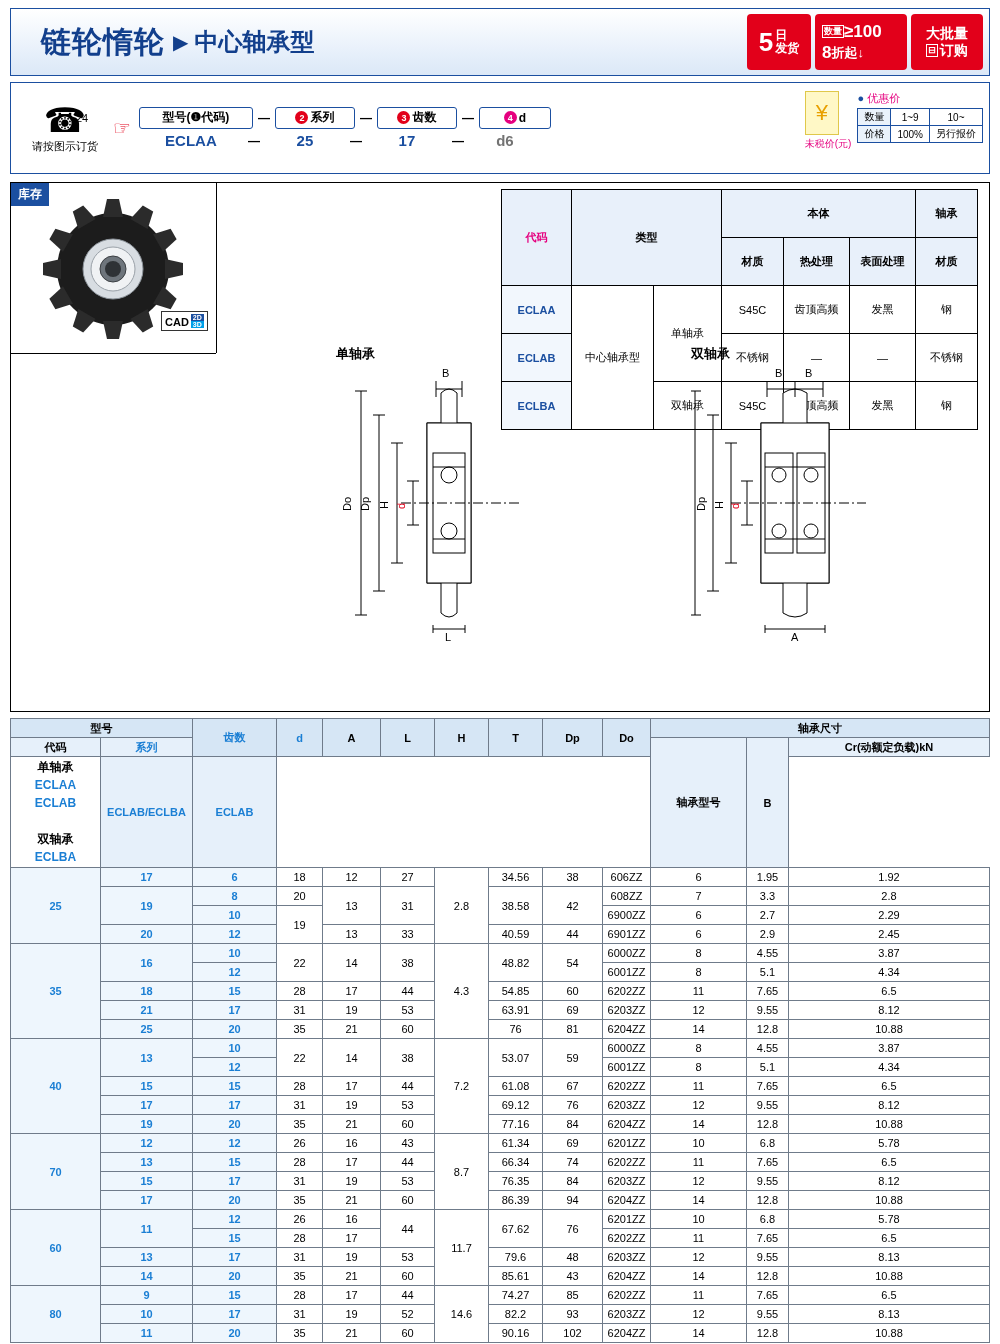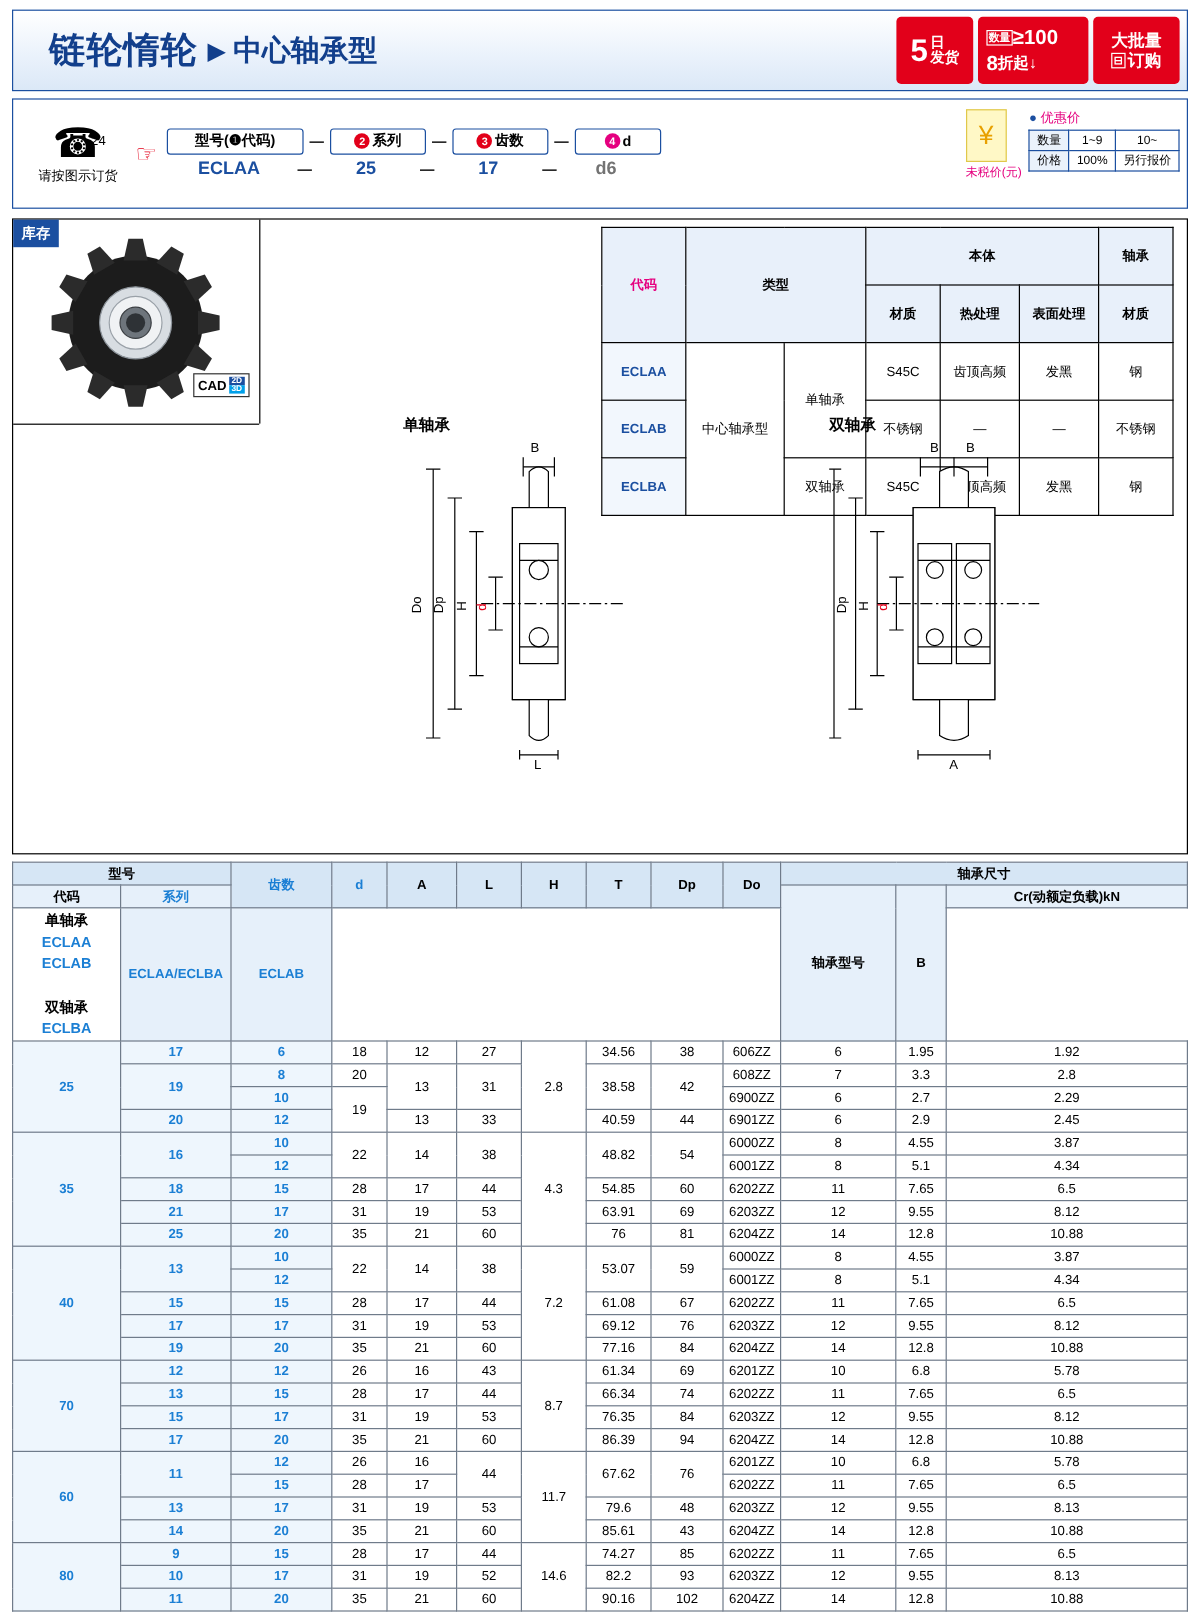--- a/index.html
+++ b/index.html
@@ -440,21 +440,21 @@
         <th class="sub" colspan="2">Cr(动额定负载)kN</th>
       </tr>
       <tr>
         <th rowspan="26" class="modelcell" style="background:#fff; vertical-align:middle">
           <span>单轴承</span><br>
           <span class="b">ECLAA</span><br>
           <span class="b">ECLAB</span><br><br>
           <span>双轴承</span><br>
           <span class="b">ECLBA</span>
         </th>
-        <th class="sub" style="width:92px;color:#1b7fd4">ECLAA/ECLBA</th>
+        <th class="sub" style="width:92px;color:#1b7fd4">ECLAB/ECLBA</th>
         <th class="sub" style="width:84px;color:#1b7fd4">ECLAB</th>
       </tr>
     </thead>
     <tbody>
         <tr>
           <td rowspan="4" class="bluecell">25</td>
           <td class="bluecell">17</td>
           <td class="bluecell">6</td>
           <td>18</td>
           <td>12</td>

